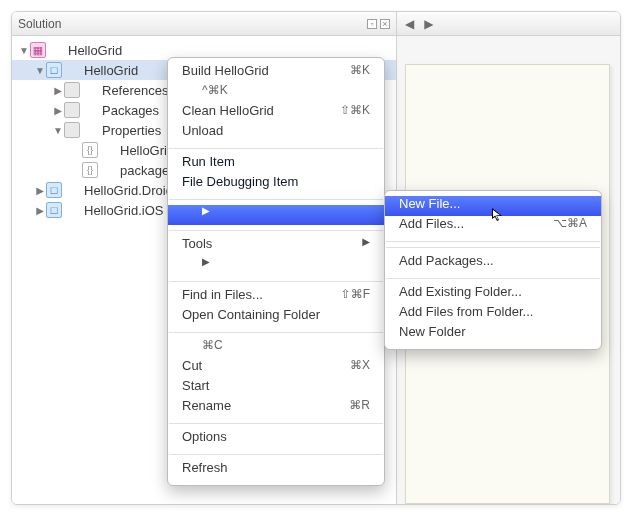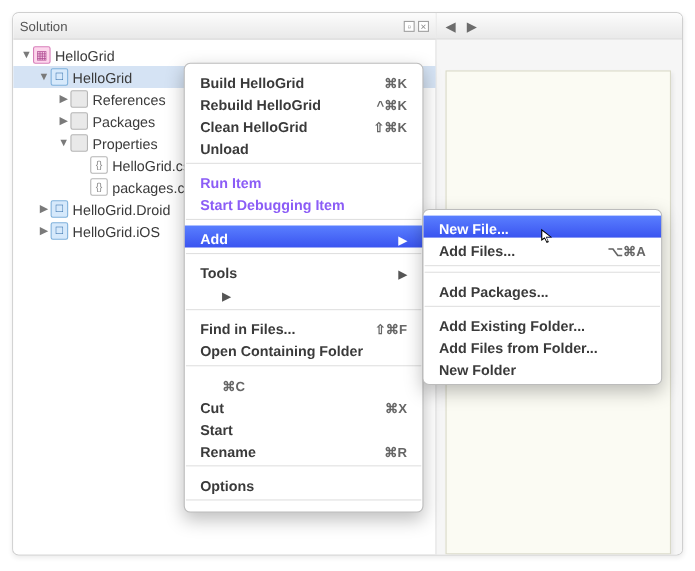--- a/index.html
+++ b/index.html
@@ -82,21 +82,21 @@
     font-size: 11px;
     border-radius: 2px;
   }
   .icon.pink { background:#fdd6ec; border:1px solid #d77fba; color:#b04a93;}
   .icon.blue { background:#d6e9fb; border:1px solid #7fb1dc; color:#2d6aa8;}
   .icon.folder { background:#e9e9e9; border:1px solid #b5b5b5;}
   .icon.csfile { background:#fff; border:1px solid #b5b5b5; color:#888; font-size:9px;}
   .selected {
     background:#d5e3f4;
   }
-  .node .label { flex:1; }
+  .node .label { flex:1;margin-left:18px; }
 
   .editor-pane {
     position:absolute; left:385px; top:0; right:0; height:100%;
     background:#fff;
   }
   .editor-top {
     height:24px;
     background: linear-gradient(#fcfcfc,#e9e9e9);
     border-bottom:1px solid #d0d0d0;
     display:flex; align-items:center;
@@ -128,31 +128,30 @@
     position:absolute;
     background:#fff;
     border:1px solid #bcbcbc;
     border-radius:6px;
     box-shadow: 0 6px 16px rgba(0,0,0,0.25);
     padding:5px 0;
     font-size:13px;
   }
   .menu-item {
     display:flex;
-    align-items:flex-end;
+    align-items:flex-start;
     height:20px;
     padding:0 14px;
     cursor:pointer;
     white-space:nowrap;
-    font-weight:bold;
   }
   .menu-item .lbl { flex:1; }
   .menu-item .sc  { color:#666; font-size:12px; padding-left:20px;}
   .menu-item .sub { color:#555; font-size:10px; padding-left:20px;}
-  .menu-item.disabled { color:#8b5cf6; }
+  .menu-item.disabled { color:#0f172a; }
   .menu-item.hl {
     background: linear-gradient(#5a7fff,#3a54f0);
     color:#fff;
   }
   .menu-item.hl .sub, .menu-item.hl .sc { color:#fff; }
   .menu-sep {
     height:1px;
     background:#e0e0e0;
     margin:5px 1px;
   }
@@ -247,40 +246,38 @@
   </div>
 
 </div>
 
 <div id="menu1" class="menu">
   <div class="menu-item">
       <span class="lbl">Build HelloGrid</span>
       <span class="sc">⌘K</span>
     </div>
   <div class="menu-item">
-      <span class="lbl">Rebuild HelloGrid</span>
       <span class="sc">^⌘K</span>
     </div>
   <div class="menu-item">
       <span class="lbl">Clean HelloGrid</span>
       <span class="sc">⇧⌘K</span>
     </div>
   <div class="menu-item">
       <span class="lbl">Unload</span>
     </div>
   <div class="menu-sep"></div>
   <div class="menu-item disabled">
       <span class="lbl">Run Item</span>
     </div>
   <div class="menu-item disabled">
-      <span class="lbl">Start Debugging Item</span>
+      <span class="lbl">File Debugging Item</span>
     </div>
   <div class="menu-sep"></div>
   <div class="menu-item hl">
-      <span class="lbl">Add</span>
       <span class="sub">▶</span>
     </div>
   <div class="menu-sep"></div>
   <div class="menu-item">
       <span class="lbl">Tools</span>
       <span class="sub">▶</span>
     </div>
   <div class="menu-item">
       <span class="sub">▶</span>
     </div>
@@ -305,20 +302,23 @@
     </div>
   <div class="menu-item">
       <span class="lbl">Rename</span>
       <span class="sc">⌘R</span>
     </div>
   <div class="menu-sep"></div>
   <div class="menu-item">
       <span class="lbl">Options</span>
     </div>
   <div class="menu-sep"></div>
+  <div class="menu-item">
+      <span class="lbl">Refresh</span>
+    </div>
 </div>
 
 <div id="menu2" class="menu">
   <div class="menu-item hl">
       <span class="lbl">New File...</span>
     </div>
   <div class="menu-item">
       <span class="lbl">Add Files...</span>
       <span class="sc">⌥⌘A</span>
     </div>

